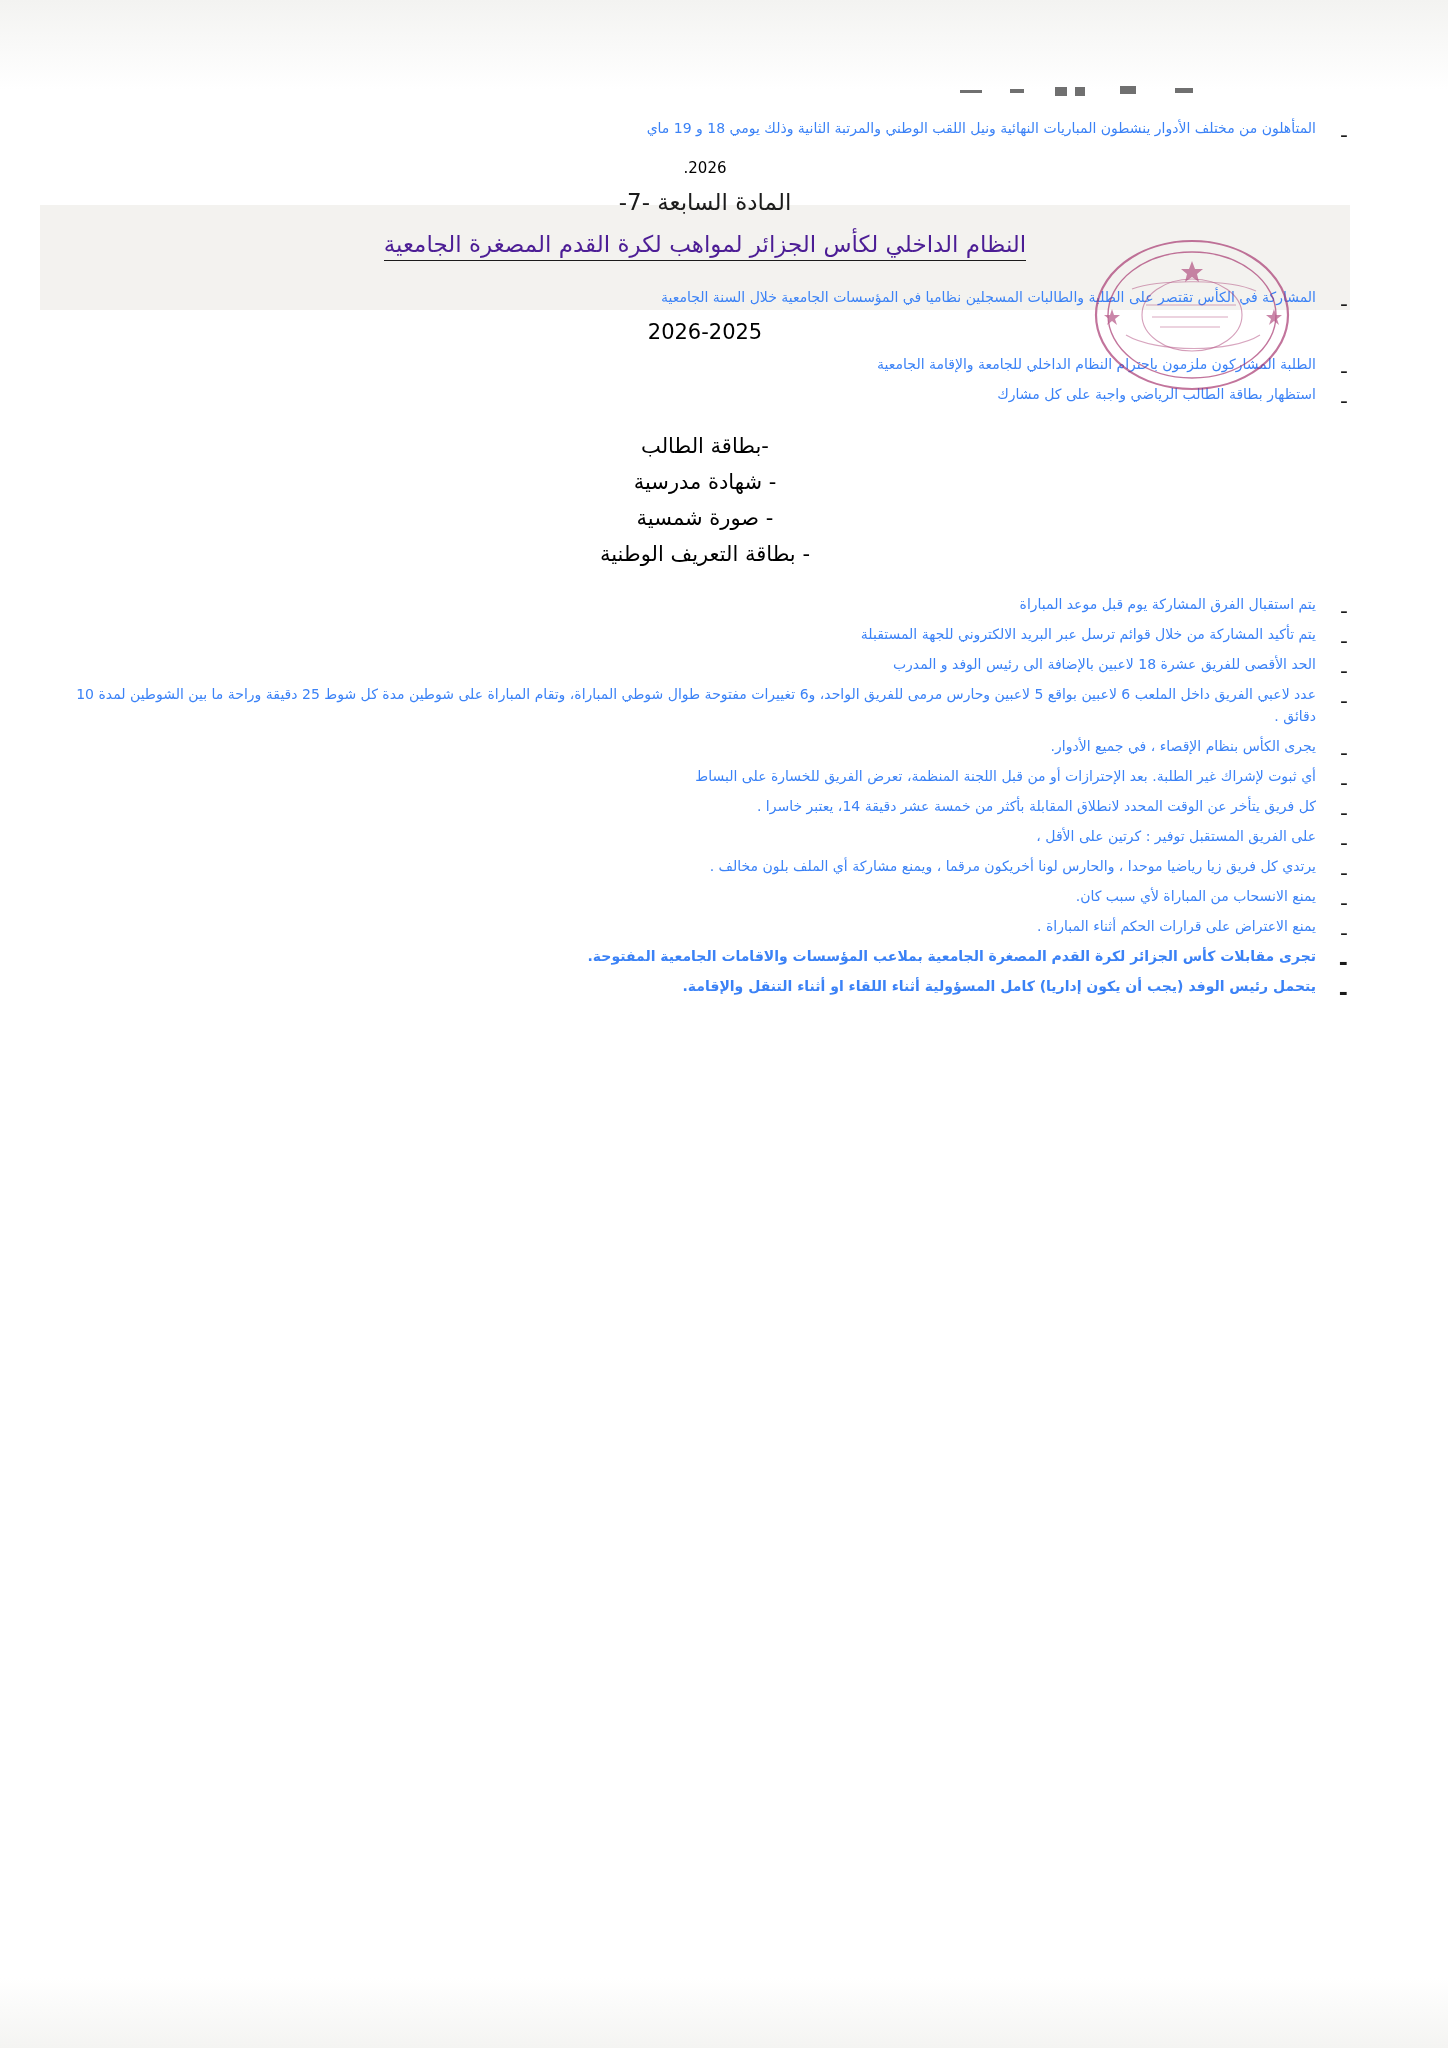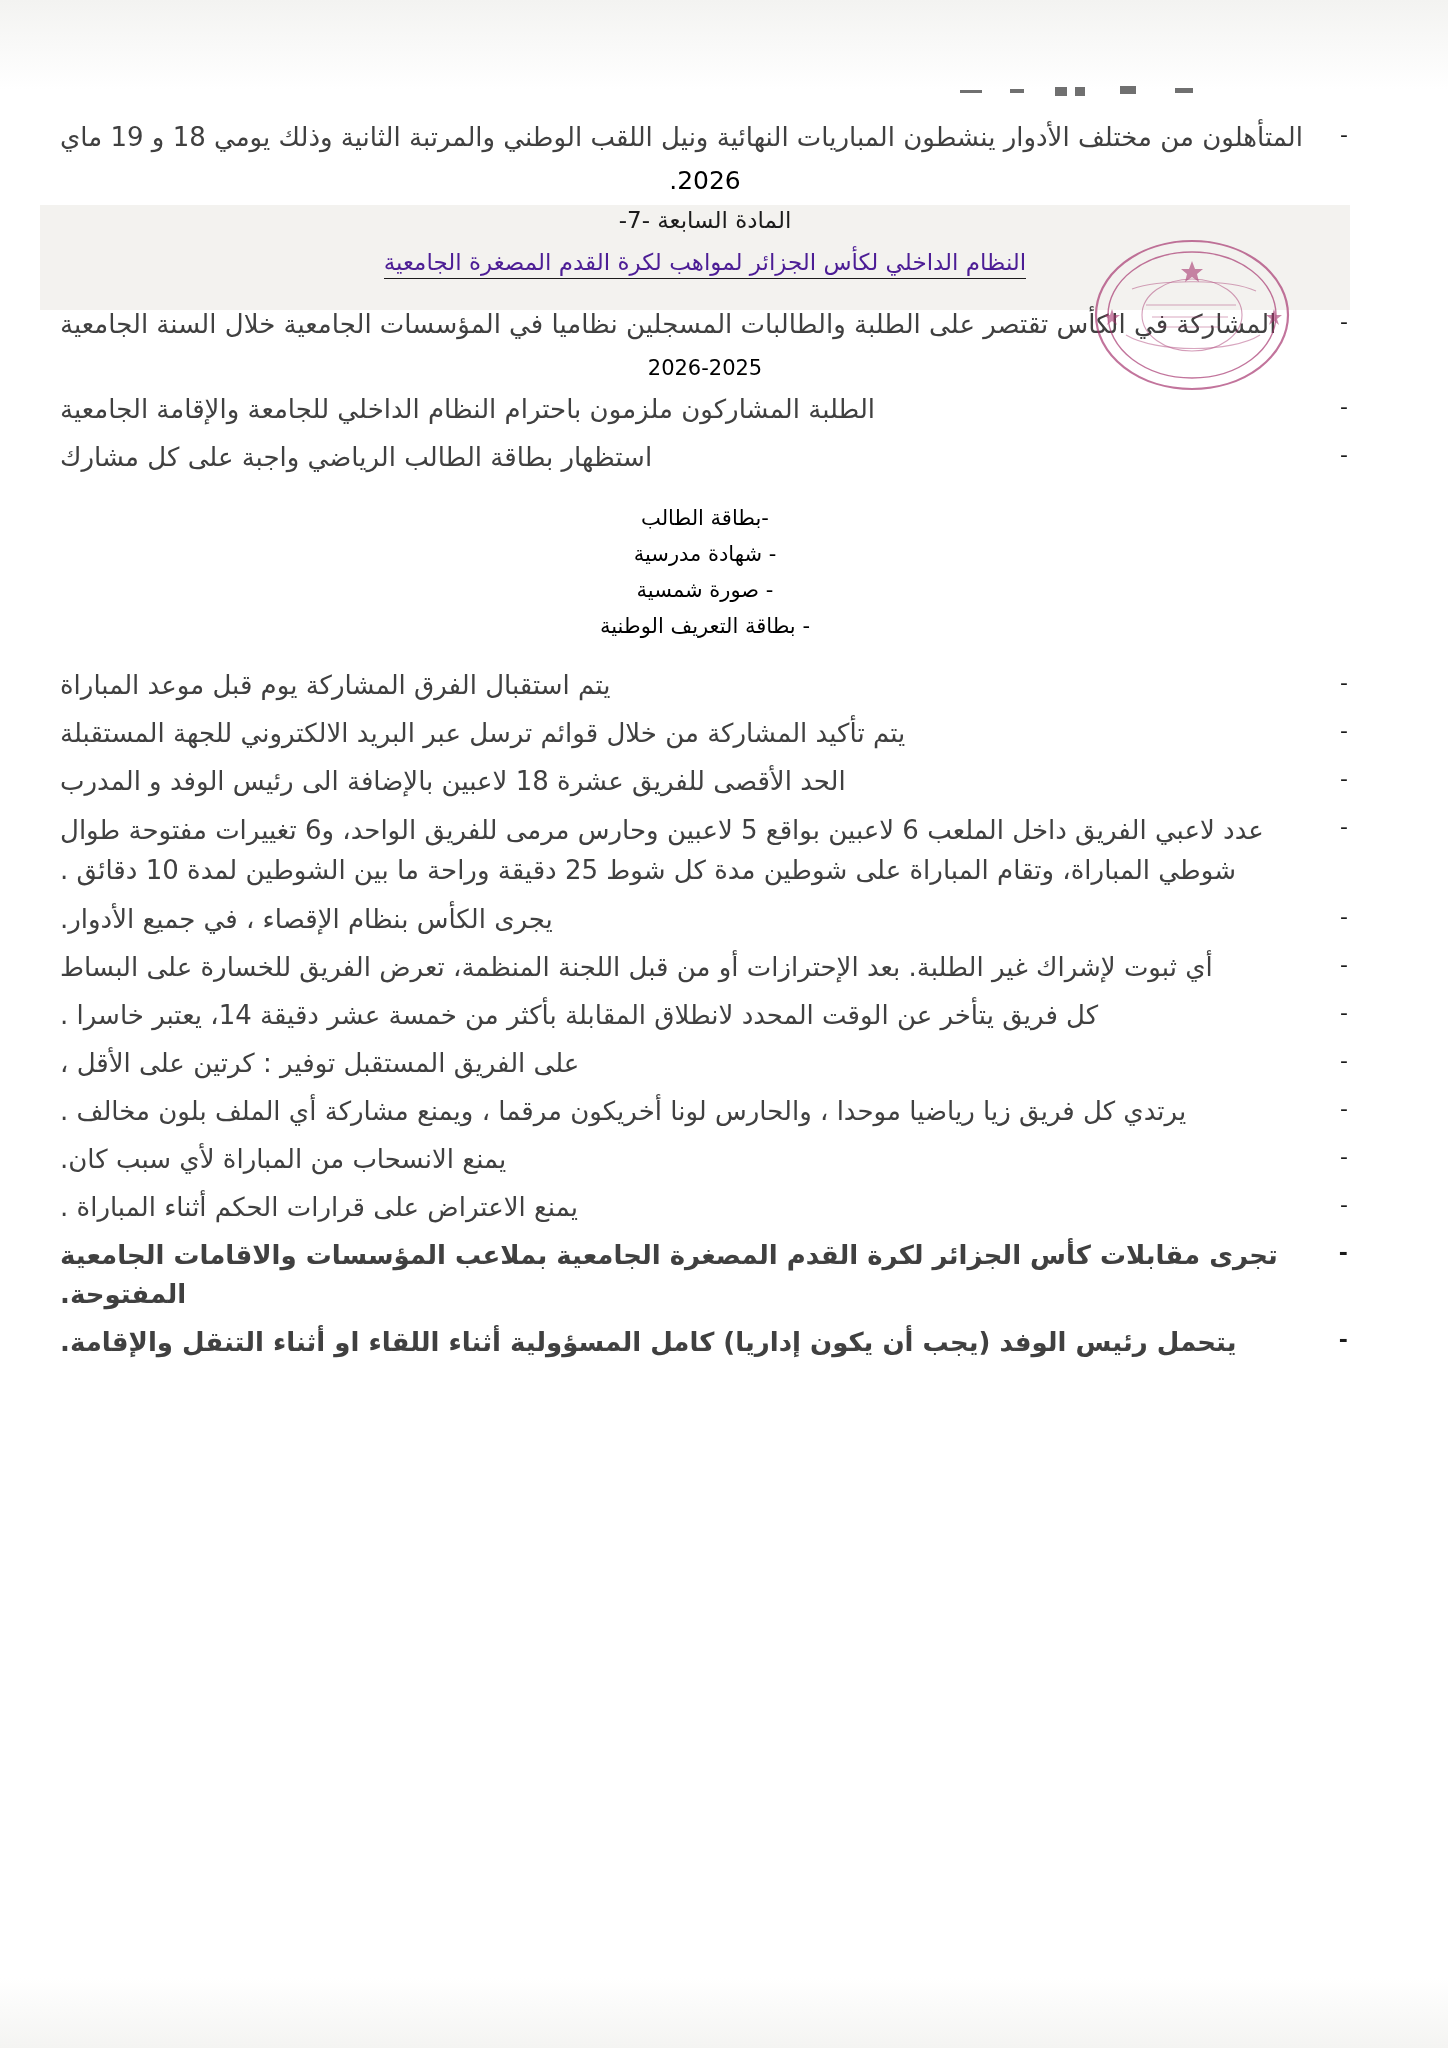--- a/index.html
+++ b/index.html
@@ -71,25 +71,25 @@
     left: 0;
     top: 0;
     width: 1448px;
     height: 2048px;
     padding: 118px 98px 0 60px;
     box-sizing: border-box;
   }
 
   .line {
     position: relative;
-    color: #404040;
-    font-size: 26px;
+    color: #3b82f6;
+    font-size: 14px;
     line-height: 1.5;
     margin: 0 0 9px 0;
-    text-align: left;
+    text-align: right;
   }
   .bulleted {
     padding-right: 34px;
   }
   .bulleted::before {
     content: "-";
     position: absolute;
     right: 2px;
     top: 0;
     font-size: 22px;
@@ -118,22 +118,22 @@
     margin: 12px 0 10px 0;
     padding-right: 0;
   }
   .spacer-sm { height: 8px; }
   .spacer-md { height: 18px; }
   .bold {
     font-weight: bold;
   }
   .date-line {
     text-align: center;
-    font-size: 25px;
-    margin: 9px 0 0 0;
+    font-size: 15px;
+    margin: 20px 0 0 0;
   }
   .two-line {
     line-height: 1.55;
   }
 
   
   .stamp {
     position: absolute;
     left: 1060px;
     top: 235px;

